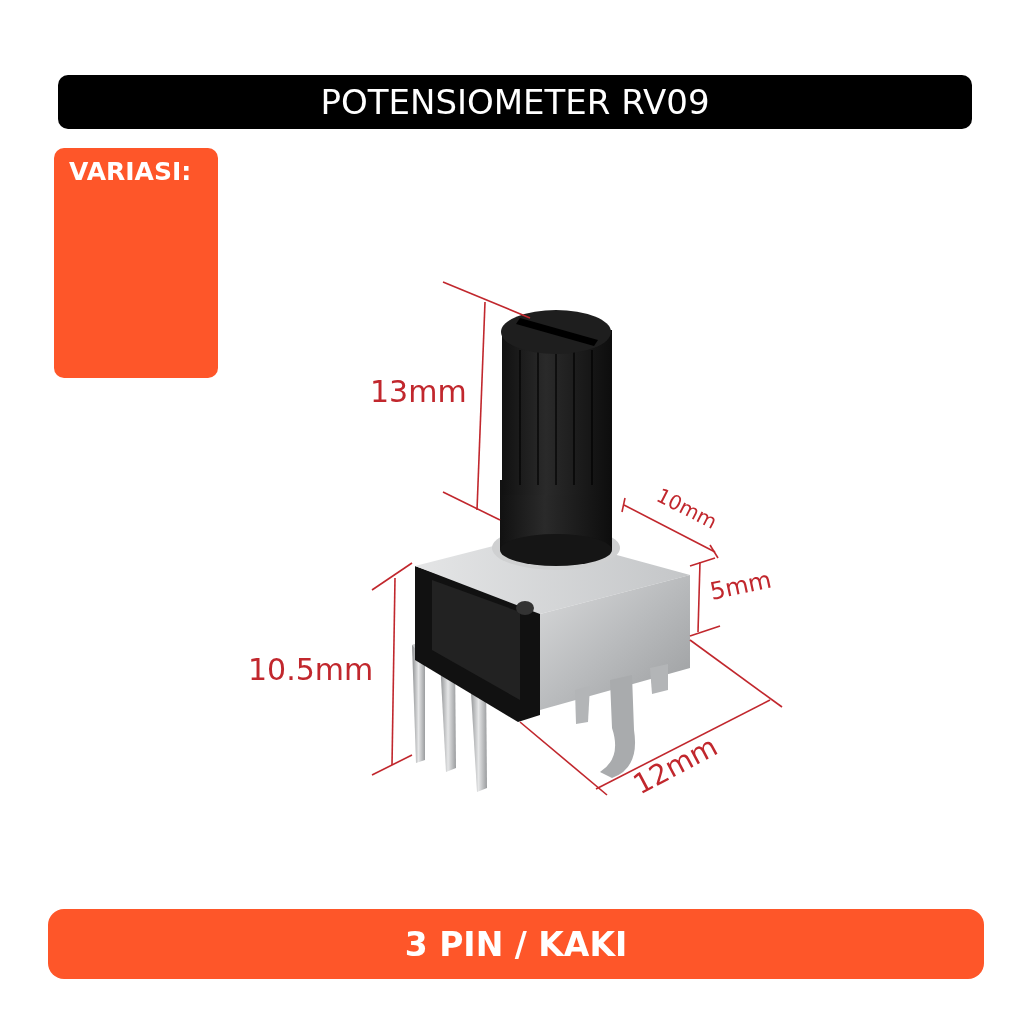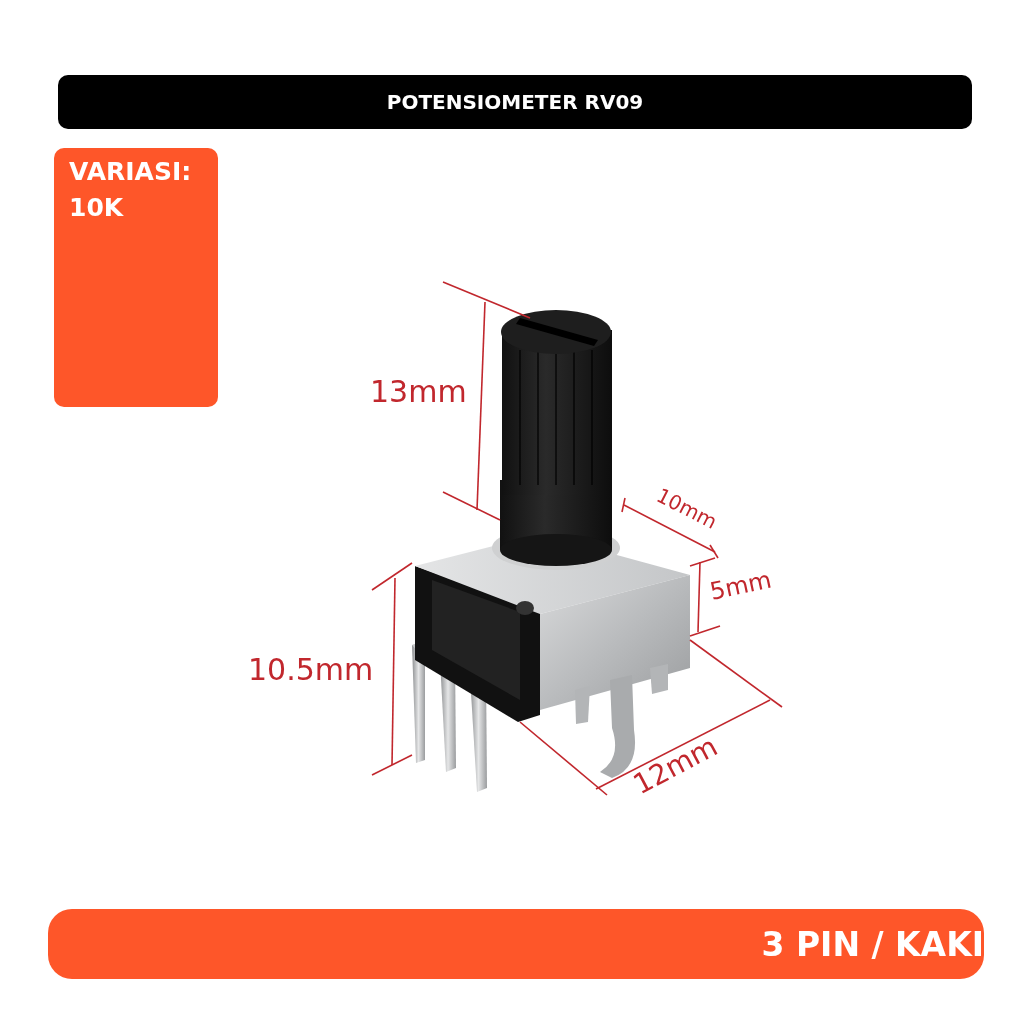--- a/index.html
+++ b/index.html
@@ -1,39 +1,38 @@
 <!DOCTYPE html>
 <html><head>
 <meta charset="utf-8">
 <style>
   html, body { margin:0; padding:0; }
   body { width:1024px; height:1024px; background:#ffffff; position:relative; overflow:hidden;
          font-family:"DejaVu Sans", "Liberation Sans", sans-serif; }
   .title-bar { position:absolute; left:58px; top:75px; width:914px; height:54px; background:#000;
                border-radius:10px; display:flex; align-items:center; justify-content:center; }
-  .title-bar span { color:#fff; font-weight:bold; font-size:20px; letter-spacing:0px; }
-  .variant-box { position:absolute; left:54px; top:148px; width:164px; height:259px; background:#fe5629;
+  .title-bar span { color:#fff; font-weight:normal; font-size:34px; letter-spacing:0px; }
+  .variant-box { position:absolute; left:54px; top:148px; width:164px; height:230px; background:#fe5629;
                  border-radius:10px; padding:6px 0 0 15px; box-sizing:border-box; }
   .variant-box div { color:#fff; font-weight:bold; font-size:25px; line-height:36px; }
   .bottom-bar { position:absolute; left:48px; top:909px; width:936px; height:70px; background:#fe5629;
-                border-radius:24px; display:flex; align-items:center; justify-content:flex-end; }
+                border-radius:16px; display:flex; align-items:center; justify-content:center; }
   .bottom-bar span { color:#fff; font-weight:bold; font-size:33px; }
   .product { position:absolute; left:0; top:0; width:1024px; height:1024px; }
   .dim { font-family:"DejaVu Sans", sans-serif; fill:#c1272d; }
 </style>
 </head>
 <body>
 
 <div class="title-bar">
   <span>POTENSIOMETER RV09</span>
 </div>
 
 <div class="variant-box">
   <div>VARIASI:</div>
-  <div>10K</div>
 </div>
 
 <svg class="product" viewBox="0 0 1024 1024">
   <defs>
     <linearGradient id="metal" x1="0" x2="1" y1="0" y2="1">
       <stop offset="0" stop-color="#d9dadb"></stop>
       <stop offset="0.5" stop-color="#b9bbbd"></stop>
       <stop offset="1" stop-color="#9a9c9e"></stop>
     </linearGradient>
     <linearGradient id="metalTop" x1="0" x2="1">

